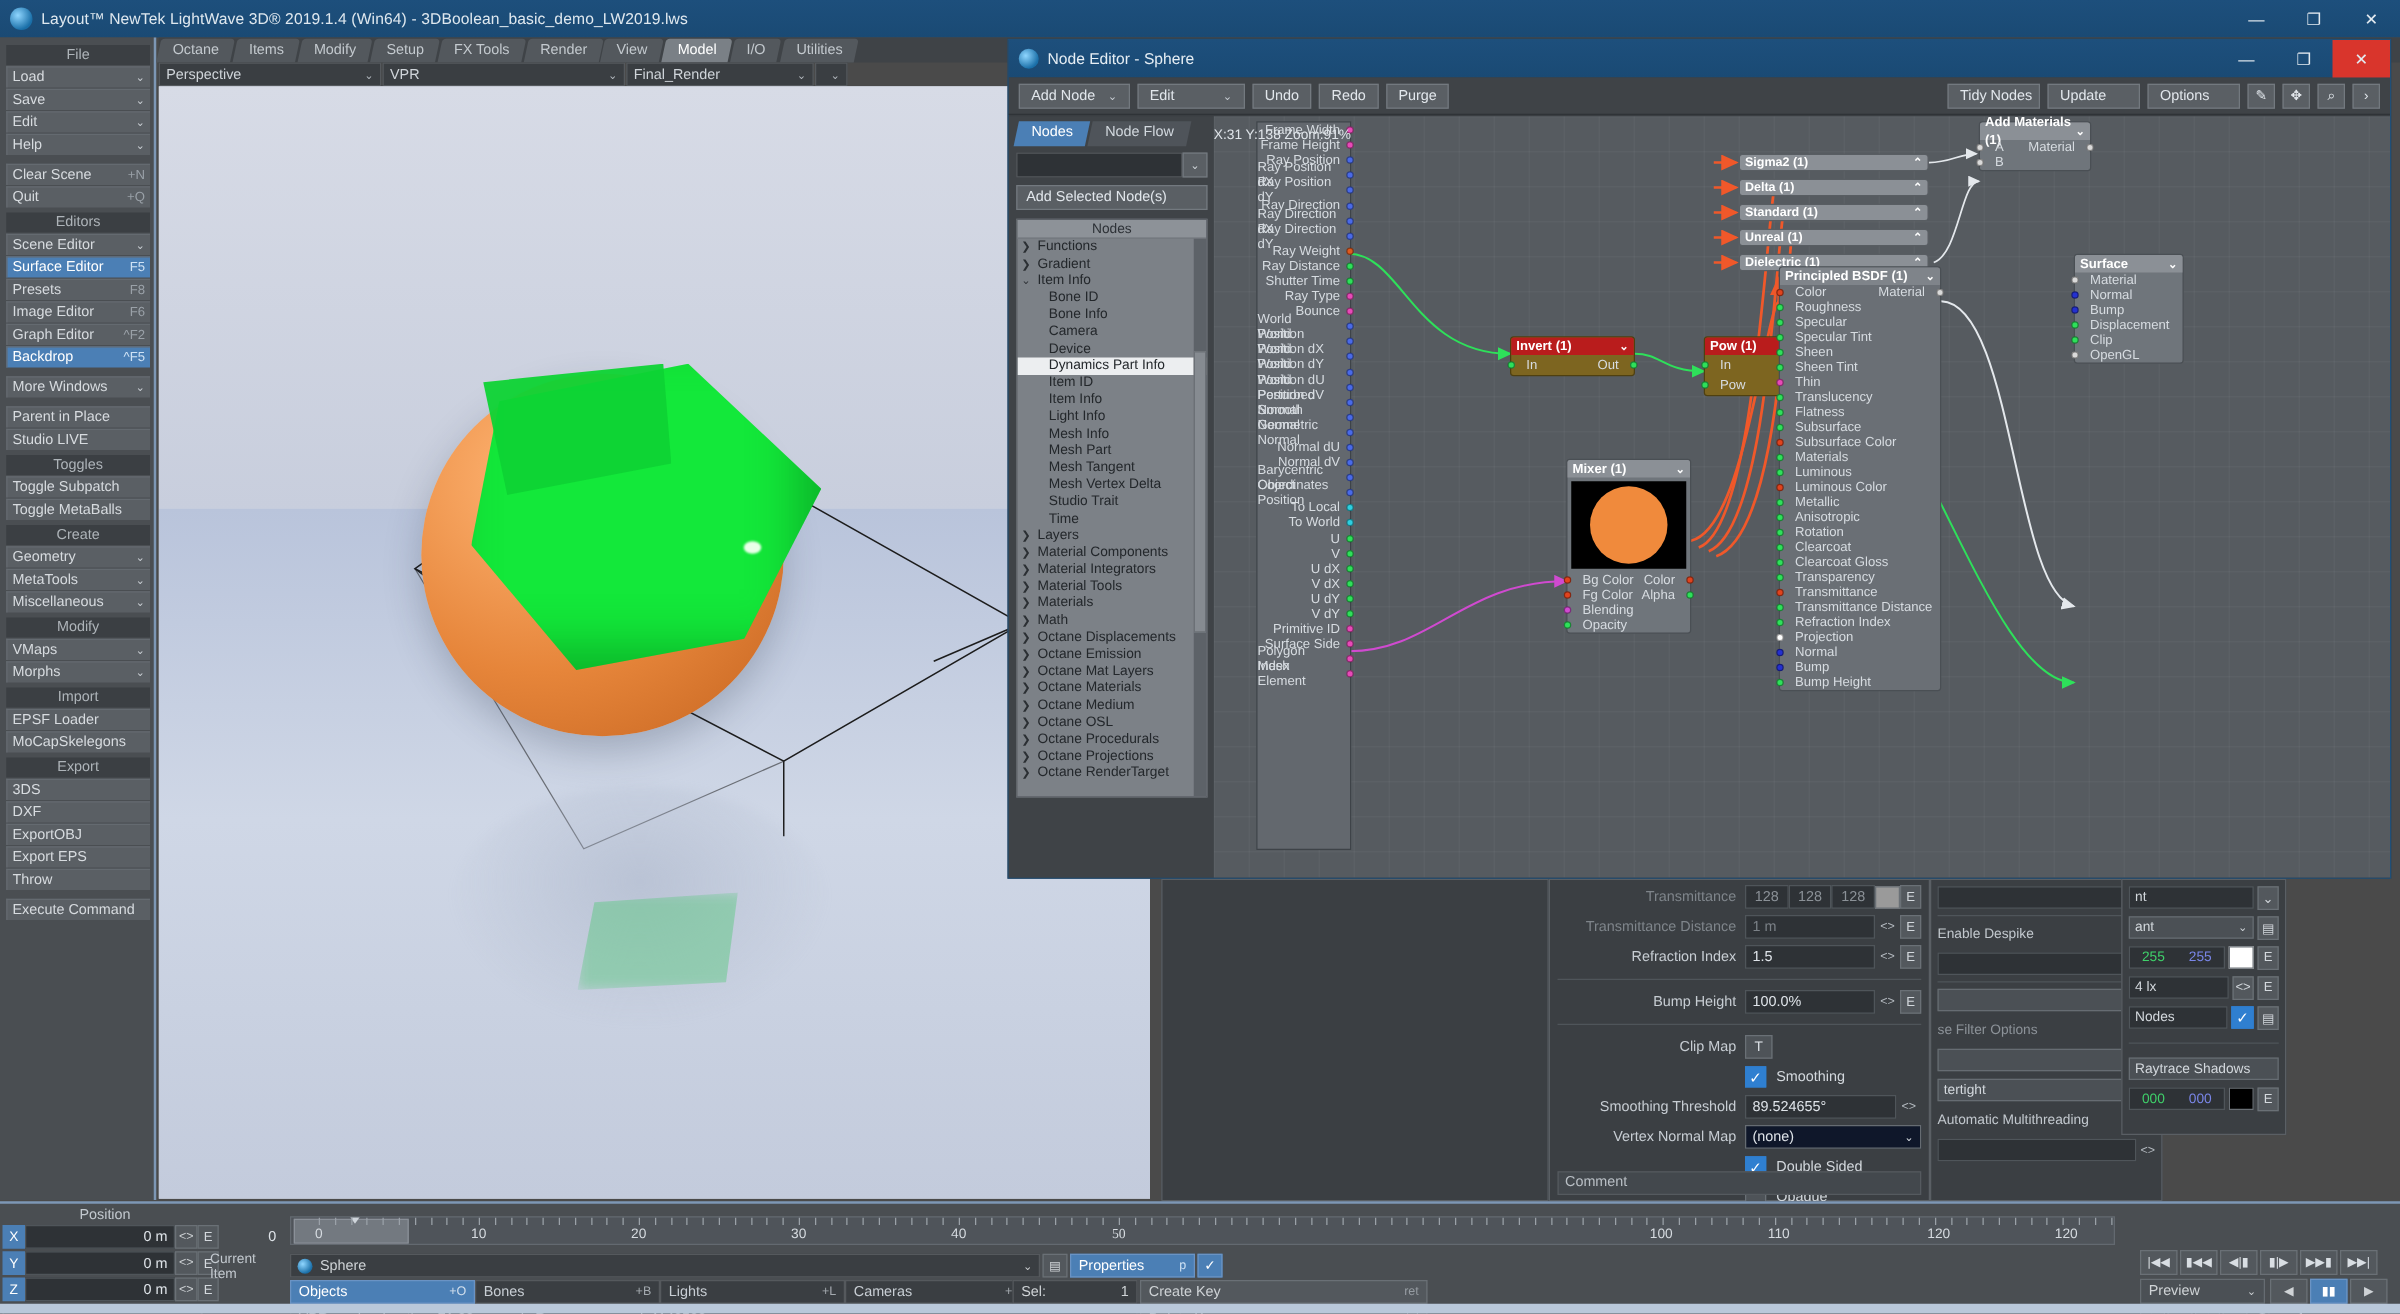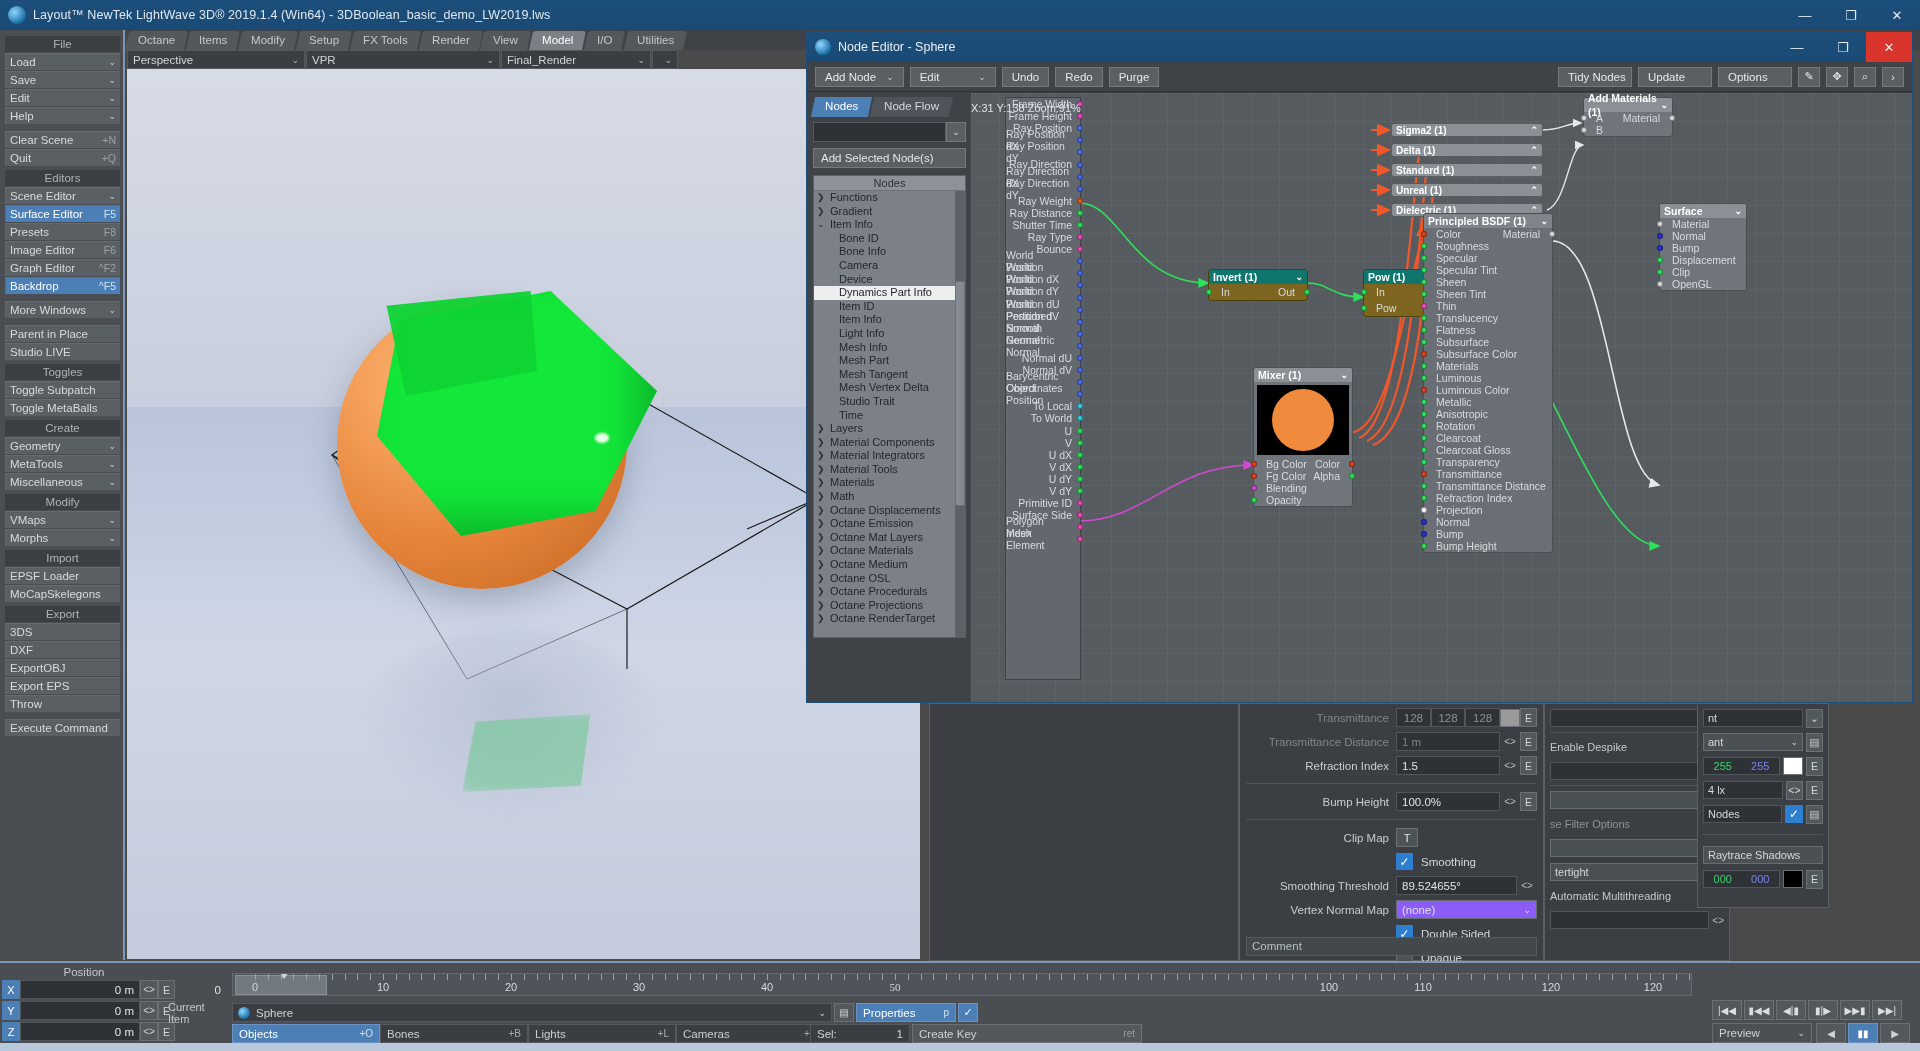--- a/index.html
+++ b/index.html
@@ -206,21 +206,21 @@
       linear-gradient(to right, rgba(255,255,255,.045) 1px, transparent 1px),
       linear-gradient(to bottom, rgba(255,255,255,.045) 1px, transparent 1px);
     background-size:28px 28px;}
   .zoomlbl{position:absolute;left:0px;top:9px;font-size:11px;color:#dfe4e9;z-index:6;white-space:nowrap;}
 
   
   .node{position:absolute;background:#6f757b;border:1px solid #4a4f54;border-radius:3px;}
   .node-hdr{height:14px;line-height:14px;background:#8b9096;color:#fff;font-size:10.5px;
     font-weight:bold;padding:0 4px;display:flex;align-items:center;border-radius:2px 2px 0 0;}
   .node-hdr .cv{margin-left:auto;font-size:9px;}
-  .node.amber .node-hdr{background:#0f766e;}
+  .node.amber .node-hdr{background:#b91c1c;}
   .node.amber{background:#7d6520;border-color:#4f4010;}
   .node-port{height:12px;line-height:12px;font-size:10.5px;color:#d7dce1;
     display:flex;align-items:center;position:relative;padding:0 4px;}
   .dot{width:6px;height:6px;border-radius:50%;flex:0 0 auto;border:1px solid rgba(0,0,0,.4);}
   .dot.l{position:absolute;left:-3px;}
   .dot.r{position:absolute;right:-3px;}
   .lbl-l{padding-left:8px;}
   .lbl-r{margin-left:auto;padding-right:8px;}
   .io-node{position:absolute;background:#63686e;border:1px solid #3e4348;}
   .io-row{height:12.1px;line-height:12.1px;font-size:10.5px;color:#d7dce1;
@@ -493,21 +493,21 @@
       <div class="chk on">✓</div>
       <div style="margin-left:8px;font-size:11.5px;color:#d3d8dd">Smoothing</div>
     </div>
     <div class="bp-row">
       <div class="bp-label">Smoothing Threshold</div>
       <div class="bp-field">89.524655°</div>
       <div class="bp-arrows">&lt;&gt;</div>
     </div>
     <div class="bp-row">
       <div class="bp-label">Vertex Normal Map</div>
-      <div class="bp-field" style="background:#8b5cf6;border-color:#666c72">
+      <div class="bp-field" style="background:#0f172a;border-color:#666c72">
         <span>(none)</span>
         <span style="margin-left:auto;font-size:9px">⌄</span>
       </div>
     </div>
     <div class="bp-row">
       <div class="bp-label"></div>
       <div class="chk on">✓</div>
       <div style="margin-left:8px;font-size:11.5px;color:#d3d8dd">Double Sided</div>
     </div>
     <div class="bp-row">

